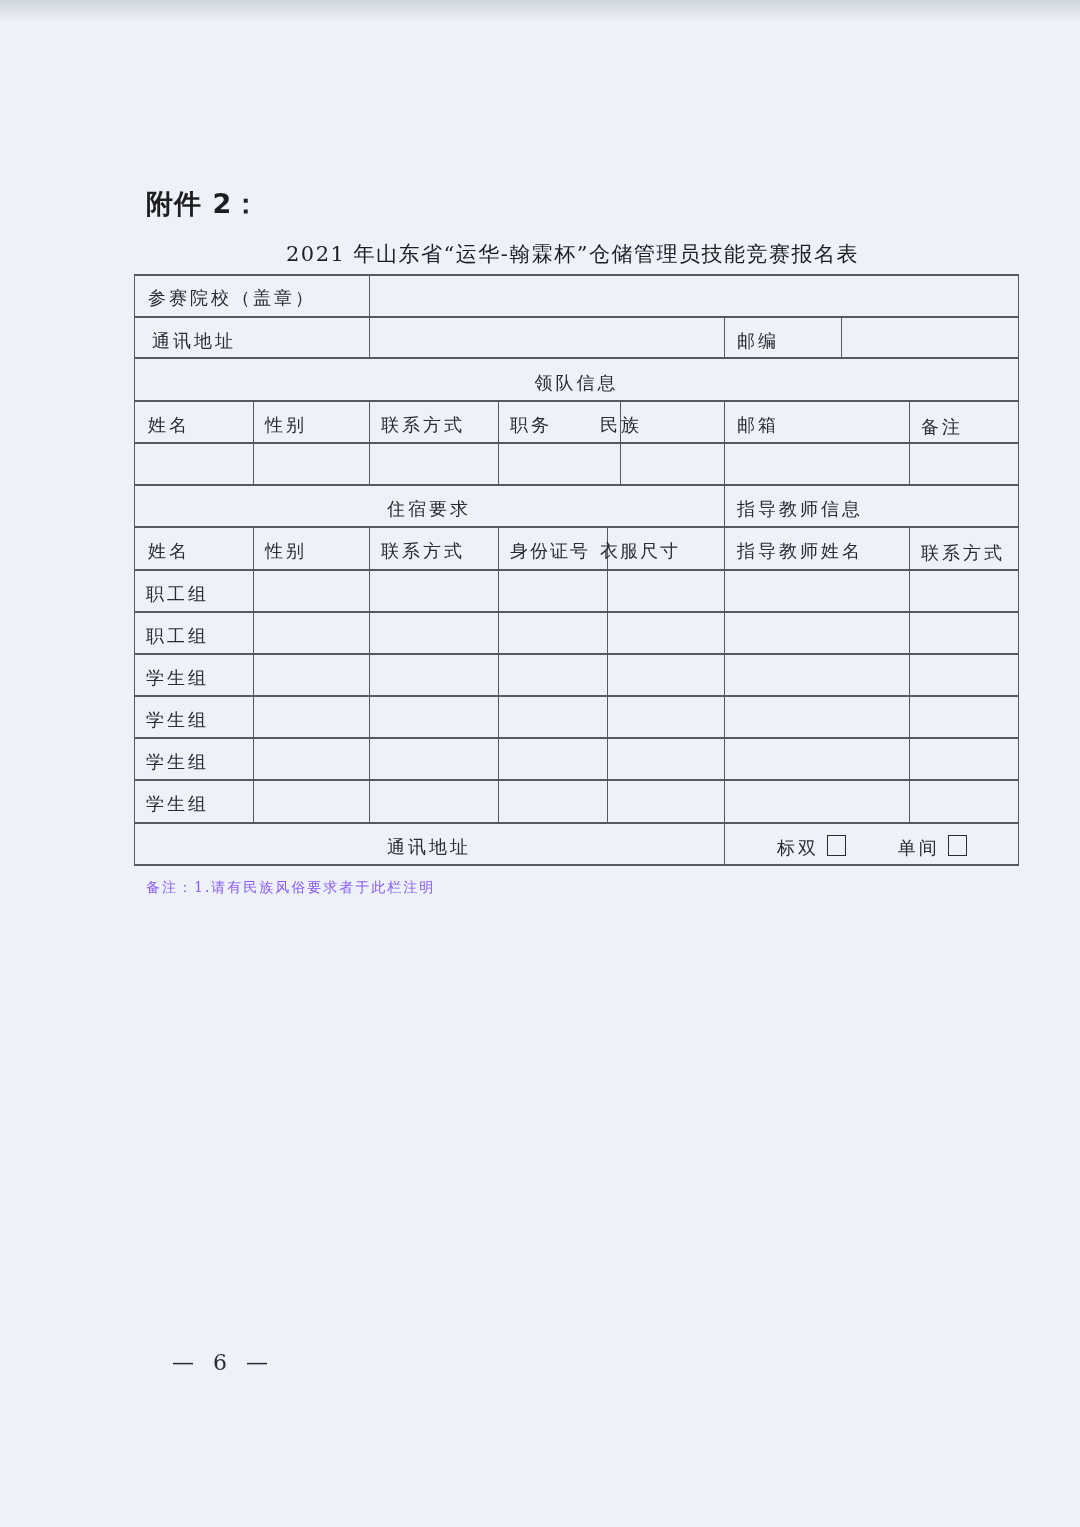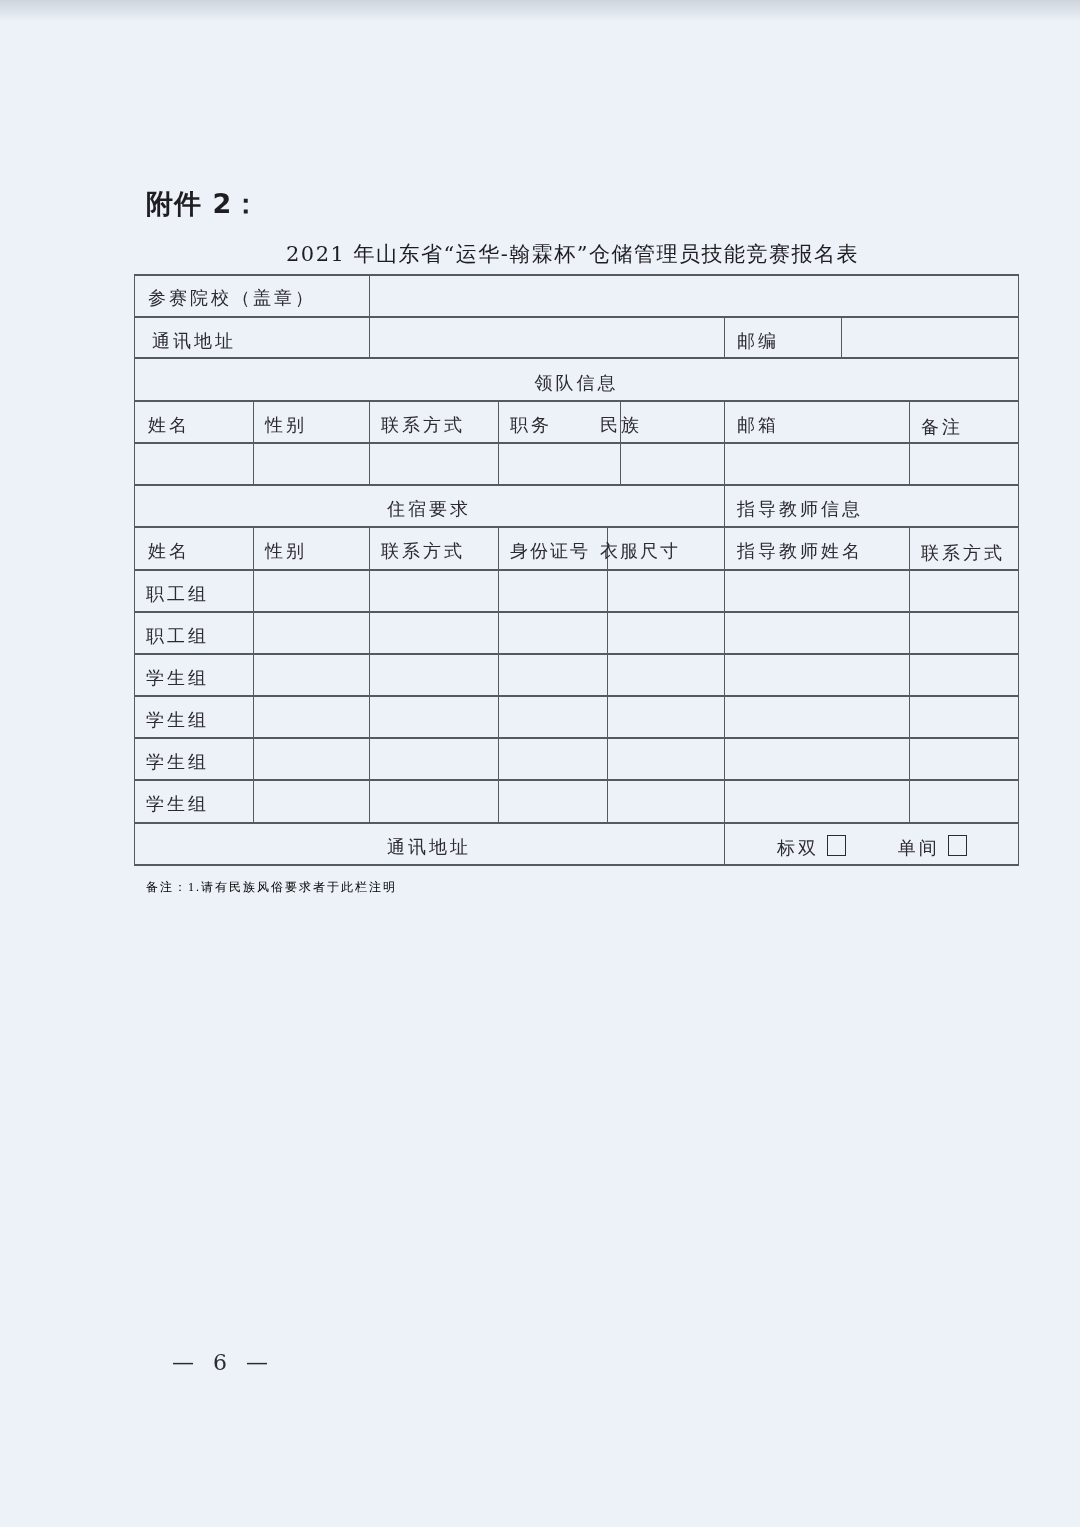--- a/index.html
+++ b/index.html
@@ -9,21 +9,21 @@
        background:linear-gradient(#cfd5dd,#edf1f8);}
   .attach{position:absolute;left:146px;top:186px;font-family:"DejaVu Sans","Liberation Sans",sans-serif;
        font-weight:bold;font-size:27px;letter-spacing:1px;color:#1e1e22;}
   .title{position:absolute;left:0;width:1145px;top:240px;text-align:center;font-size:21px;letter-spacing:1.5px;color:#1e1e22;}
   .ln{position:absolute;background:#555a60;}
   .h{height:1.6px;}
   .v{width:1.4px;}
   .cell{position:absolute;font-size:18px;letter-spacing:3px;white-space:nowrap;color:#2b2b30;font-family:Liberation Mono, monospace;}
   .c{text-align:center;}
   .cb{display:inline-block;width:17px;height:19px;border:1.6px solid #2b2b30;vertical-align:-2px;margin-left:8px;background:transparent;}
-  .note{position:absolute;left:146px;top:879px;font-size:12px;letter-spacing:2px;color:#000000;font-family:Liberation Serif, serif;}
+  .note{position:absolute;left:146px;top:879px;font-size:14px;letter-spacing:2px;color:#8b5cf6;}
   .pageno{position:absolute;left:172px;top:1350px;font-size:22px;color:#2b2b30;letter-spacing:6px;}
 </style>
 </head>
 <body>
 
 <div class="topshade"></div>
 
 <div class="attach">附件 2：</div>
 <div class="title">2021 年山东省“运华-翰霖杯”仓储管理员技能竞赛报名表</div>
 

